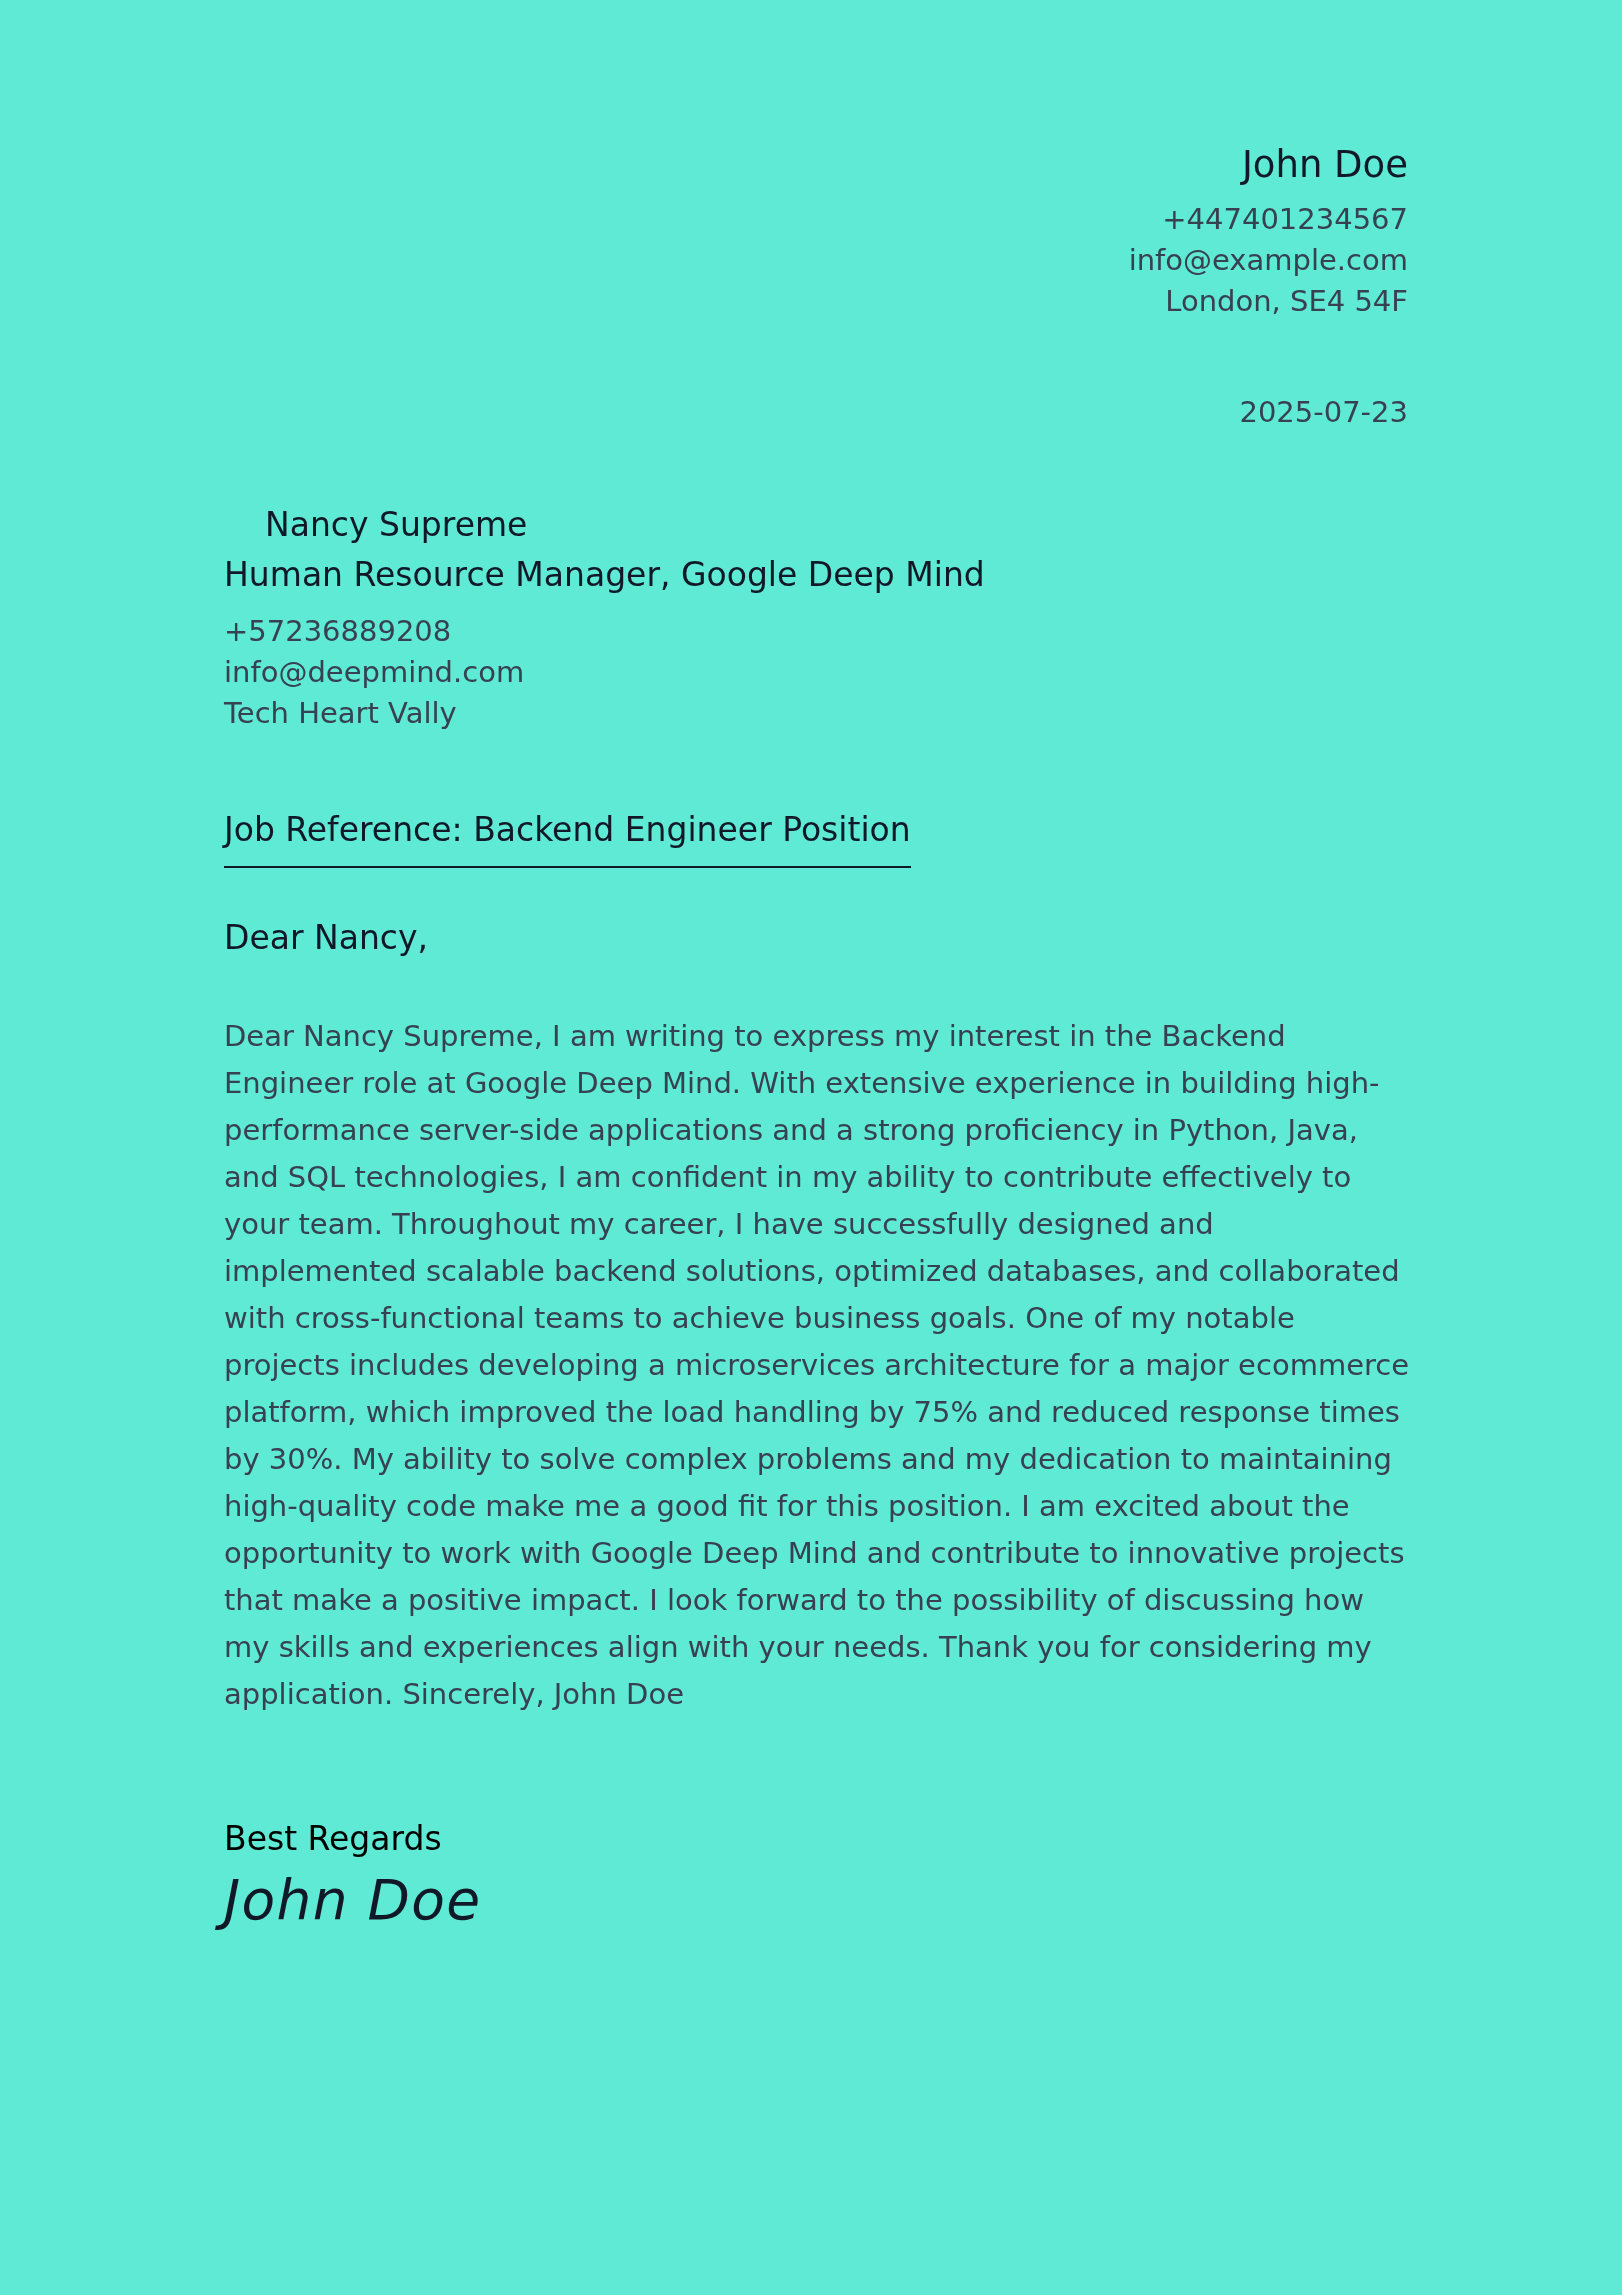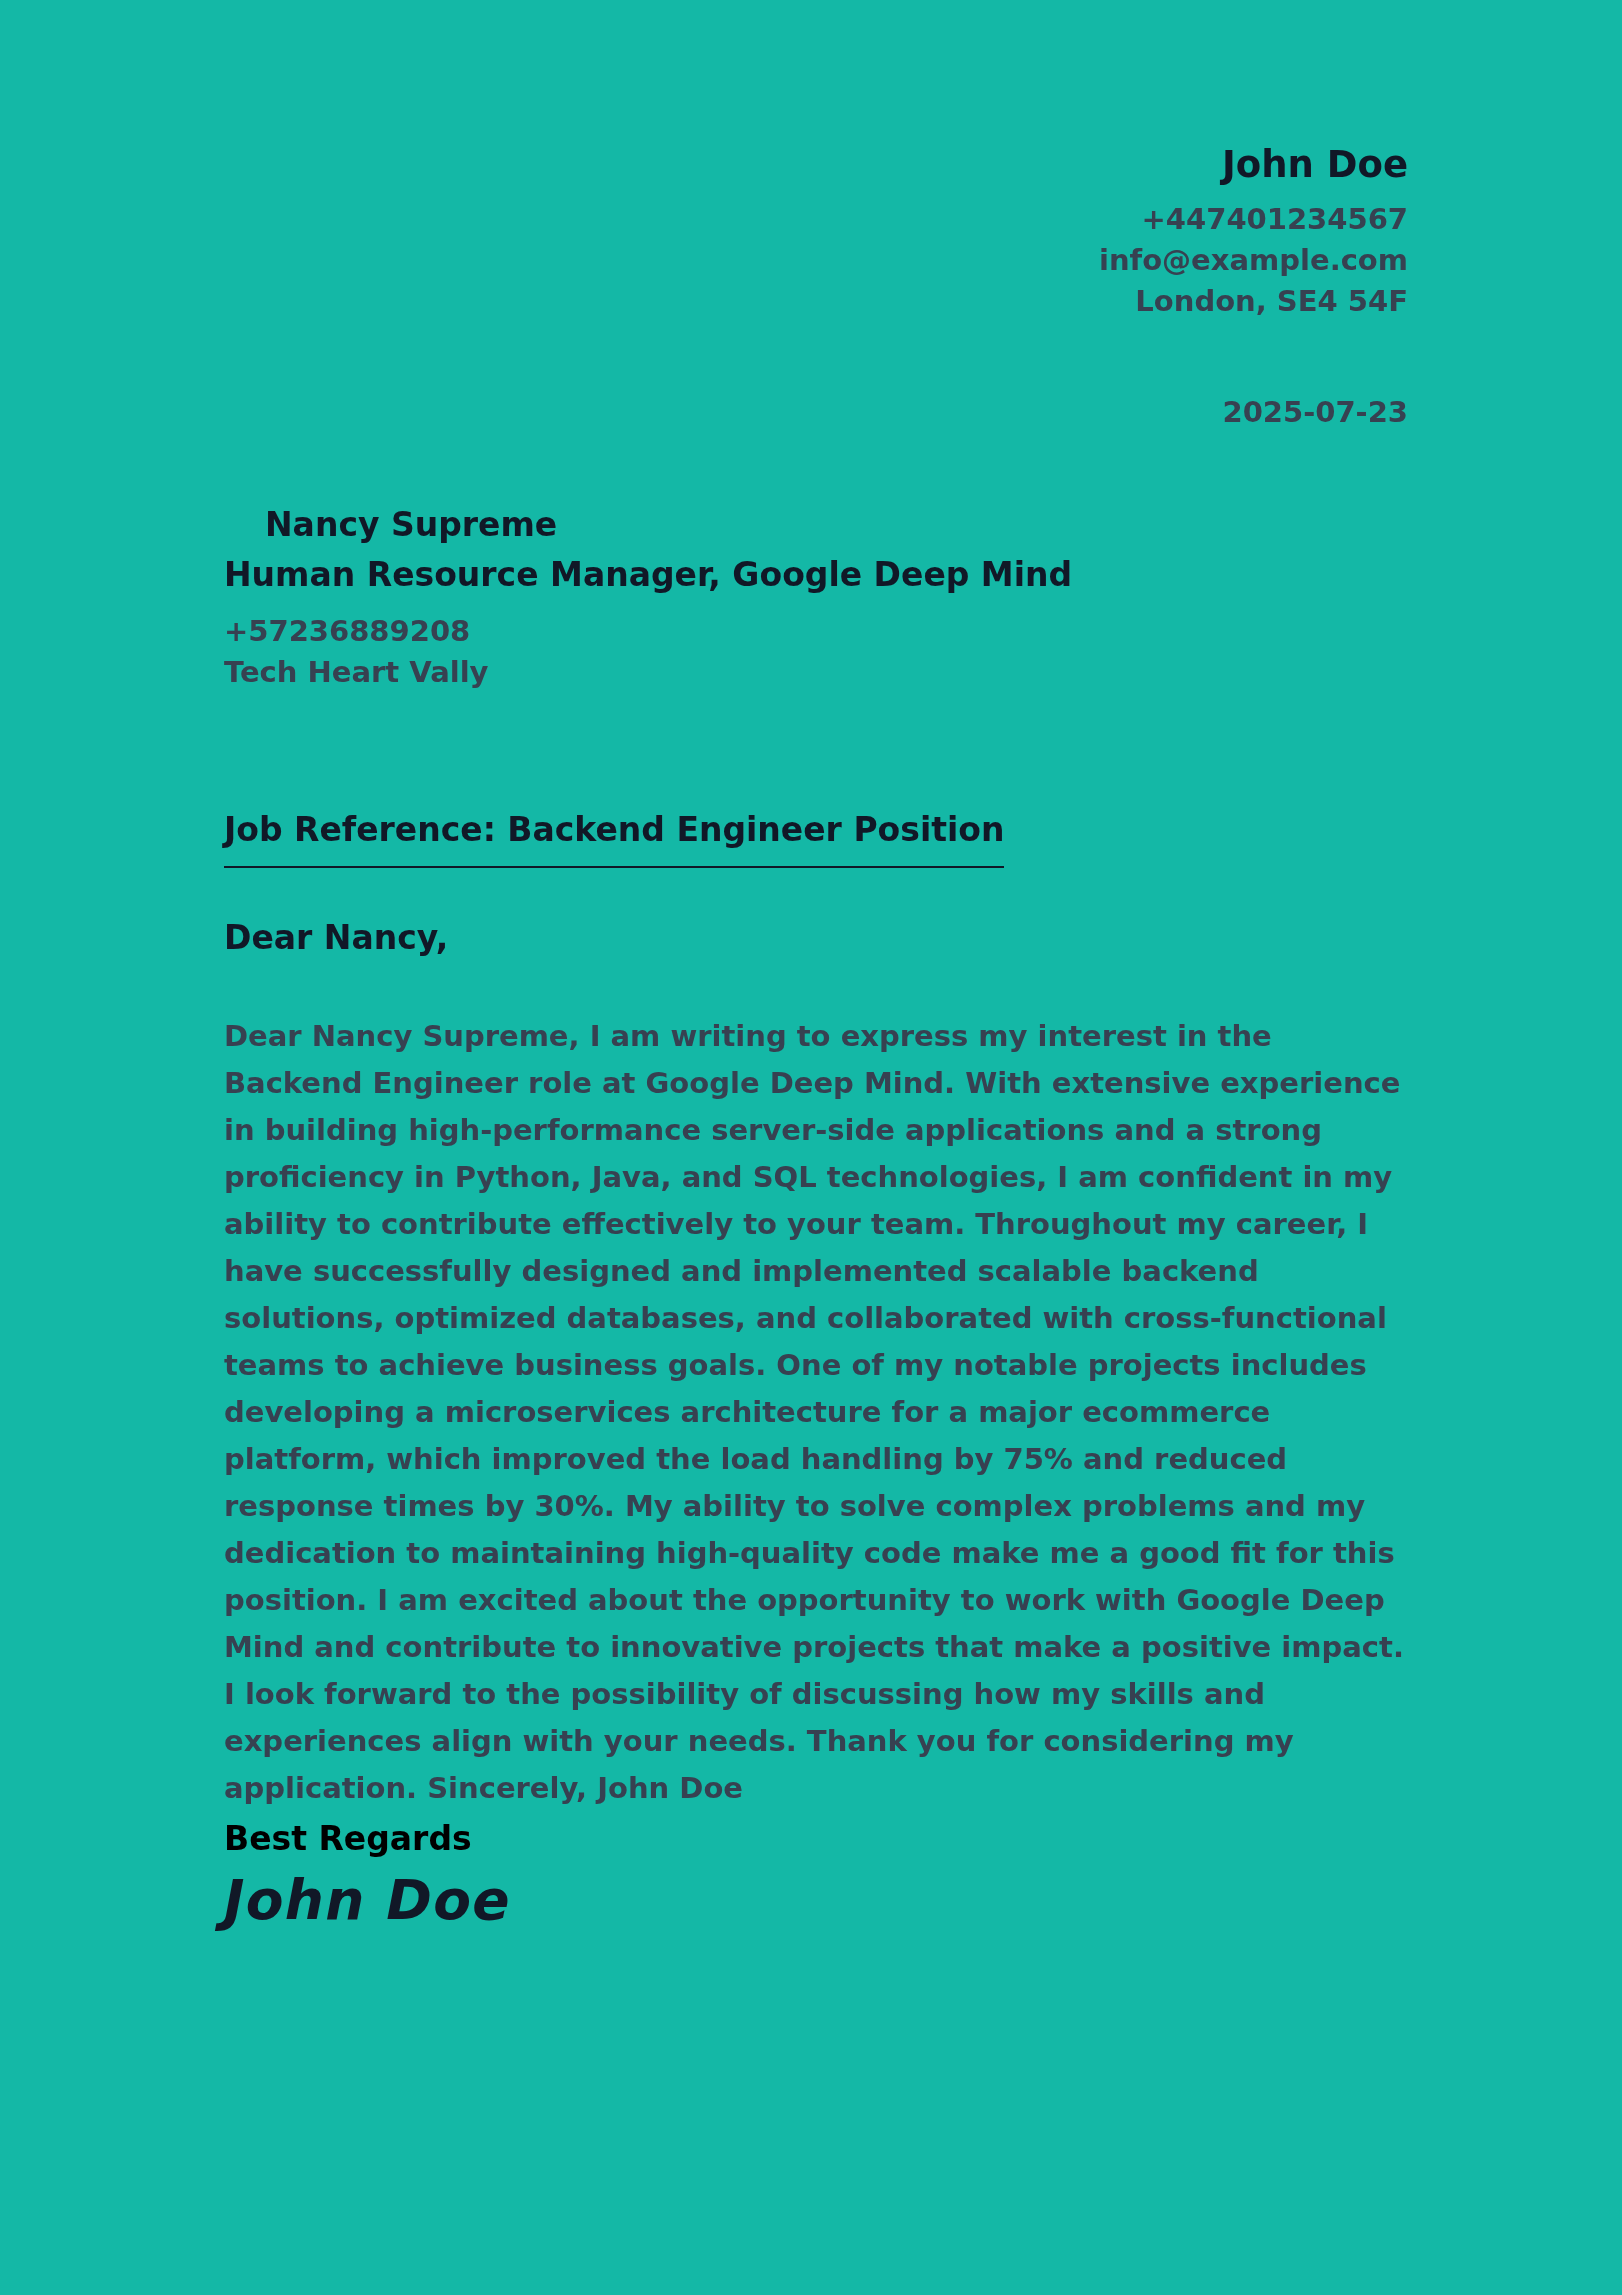--- a/index.html
+++ b/index.html
@@ -1,18 +1,18 @@
 <!DOCTYPE html>
 <html style="font-size:10.5px"><head>
 <meta charset="utf-8">
 <style>
   html, body { margin: 0; padding: 0; background: #ffffff; }
   body { width: 1622px; height: 2295px; position: relative; overflow: hidden;
          font-family: "DejaVu Sans", sans-serif; }
-  .page { position: absolute; left: 0; top: 0; width: 1622px; height: 2295px; background: #14b8a6; font-weight: bold; }
+  .page { position: absolute; left: 0; top: 0; width: 1622px; height: 2295px; background: #5eead4; }
   .sender { position: absolute; right: 214px; top: 139px; text-align: right; }
   .sender-name { font-size: 37px; color: #111827; line-height: 52px; margin-bottom: 7.8px; }
   .sender-line { font-size: 29px; color: #374151; line-height: 41px; }
   .date { position: absolute; right: 214px; top: 392px; font-size: 29px; color: #374151; line-height: 41px; }
   .recipient { position: absolute; left: 224px; top: 500px; }
   .rec-name { font-size: 33px; color: #111827; line-height: 50px; margin-left: 41px; }
   .rec-title { font-size: 33px; color: #111827; line-height: 50px; margin-bottom: 10.5px; }
   .rec-line { font-size: 29px; color: #374151; line-height: 41px; }
   .jobref { position: absolute; left: 224px; top: 805px; font-size: 33px; color: #111827;
             line-height: 50px; padding-bottom: 11px; border-bottom: 2.6px solid #111827; }
@@ -34,20 +34,21 @@
     <div class="sender-line">info@example.com</div>
     <div class="sender-line">London, SE4 54F</div>
   </div>
 
   <div class="date">2025-07-23</div>
 
   <div class="recipient">
     <div class="rec-name">Nancy Supreme</div>
     <div class="rec-title">Human Resource Manager, Google Deep Mind</div>
     <div class="rec-line">+57236889208</div>
+    <div class="rec-line">info@deepmind.com</div>
     <div class="rec-line">Tech Heart Vally</div>
   </div>
 
   <div class="jobref">Job Reference: Backend Engineer Position</div>
 
   <div class="salutation">Dear Nancy,</div>
 
   <div class="body-text">Dear Nancy Supreme, I am writing to express my interest in the Backend Engineer role at Google Deep Mind. With extensive experience in building high-performance server-side applications and a strong proficiency in Python, Java, and SQL technologies, I am confident in my ability to contribute effectively to your team. Throughout my career, I have successfully designed and implemented scalable backend solutions, optimized databases, and collaborated with cross-functional teams to achieve business goals. One of my notable projects includes developing a microservices architecture for a major ecommerce platform, which improved the load handling by 75% and reduced response times by 30%. My ability to solve complex problems and my dedication to maintaining high-quality code make me a good fit for this position. I am excited about the opportunity to work with Google Deep Mind and contribute to innovative projects that make a positive impact. I look forward to the possibility of discussing how my skills and experiences align with your needs. Thank you for considering my application. Sincerely, John Doe</div>
 
   <div class="closing">Best Regards</div>

